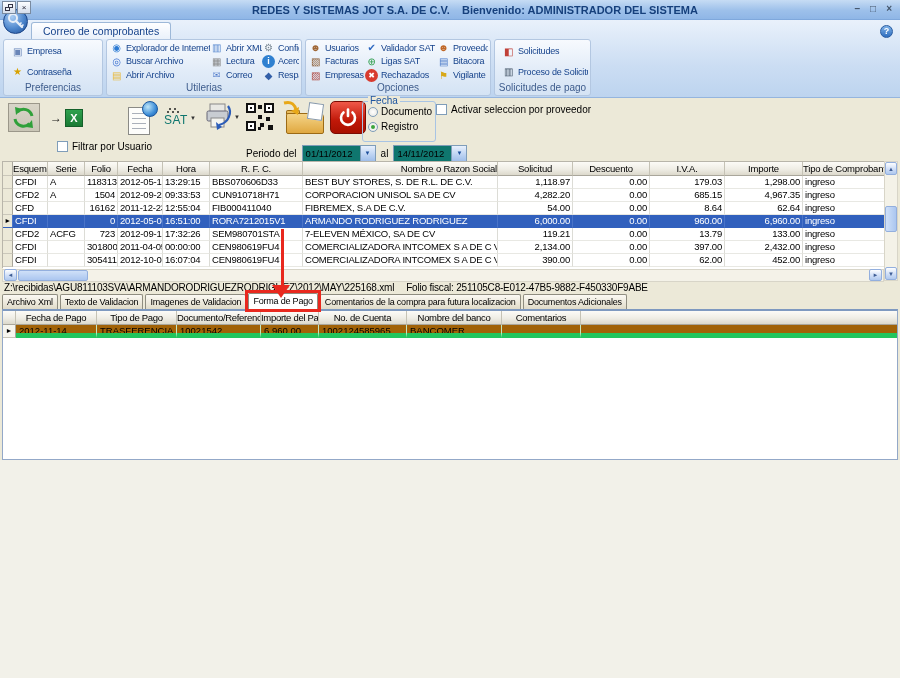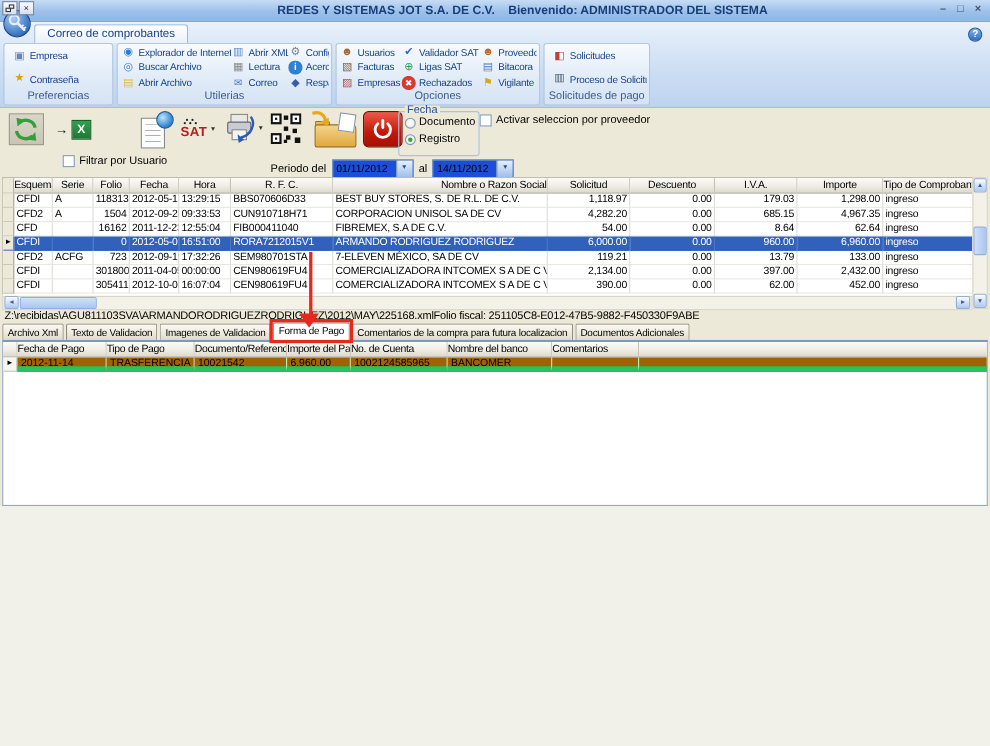--- a/index.html
+++ b/index.html
@@ -45,41 +45,41 @@
   .sync{left:8px;top:103px;width:32px;height:29px;background:linear-gradient(#D9D5C8,#C9C5B6);border:1px solid #9B978A;display:flex;align-items:center;justify-content:center}
   .excel{left:50px;top:107px;width:38px;height:22px;display:flex;align-items:center;gap:3px}
   .excel .arr{color:#111;font-weight:bold;font-size:12px}
   .excel .xl{width:18px;height:18px;background:linear-gradient(#2FA14E,#1A7A34);border:1px solid #14602A;color:#fff;font-weight:bold;font-size:11px;line-height:16px;text-align:center}
   .docglobe{left:126px;top:101px;width:32px;height:34px}
   .doc{position:absolute;left:2px;bottom:0;width:22px;height:28px;background:#FDFDFB;border:1px solid #8A8A86}
   .dlines{position:absolute;left:3px;right:3px;top:5px;bottom:3px;background:repeating-linear-gradient(#AAB0BA 0 1px,transparent 1px 5px)}
   .globe{position:absolute;right:0;top:0;width:16px;height:16px;border-radius:50%;background:radial-gradient(circle at 35% 35%,#BFE6F8,#3E8ED8 60%,#1C5CA8);border:1px solid #1A58A0}
   .sat{left:164px;top:105px;width:38px;height:26px;display:flex;align-items:center;gap:2px}
   .satdots{display:block;width:2px;height:2px;border-radius:50%;background:#222;box-shadow:5px 0 0 #222,10px 0 0 #222,2px -3px 0 #222,7px -3px 0 #222;margin:0 auto 2px 3px}
-  .satword{display:block;font-weight:bold;font-size:12px;color:#b91c1c;letter-spacing:.5px;line-height:11px}
+  .satword{display:block;font-weight:normal;font-size:12px;color:#0f766e;letter-spacing:.5px;line-height:11px}
   .caret{font-size:6px;color:#333;align-self:center}
   .scan{left:204px;top:101px;width:40px;height:32px;display:flex;align-items:center}
   .qr{left:246px;top:103px;width:28px;height:30px}
   .importf{left:282px;top:100px;width:46px;height:35px}
   .folder{position:absolute;left:4px;bottom:1px;width:38px;height:21px;background:linear-gradient(#F4D488,#E0A840);border:1px solid #9C6A14;border-radius:2px 4px 2px 2px}
   .ftab{position:absolute;left:4px;bottom:21px;width:14px;height:4px;background:#E8BC5C;border:1px solid #9C6A14;border-bottom:none;border-radius:2px 2px 0 0}
   .fsheet{position:absolute;right:5px;top:3px;width:15px;height:17px;background:#fff;border:1px solid #8899AA;transform:rotate(8deg)}
   .power{left:330px;top:101px;width:36px;height:33px;background:linear-gradient(#F05848,#C01808 60%,#A81000);border:1px solid #7A0C04;border-radius:5px;display:flex;align-items:center;justify-content:center}
   .fecha{position:absolute;left:362px;top:101px;width:74px;height:41px;border:1px solid #A8C4E4;border-radius:3px}
   .fecha-legend{position:absolute;left:5px;top:-6px;padding:0 2px;background:#ECE9D8;color:#1C54A0;font-size:10px;line-height:10px}
   .radio-row{display:flex;align-items:center;gap:3px;margin:4px 0 0 5px}
   .rc{width:10px;height:10px;border-radius:50%;border:1px solid #7F9DB9;background:radial-gradient(#fff,#E4E4DE);display:flex;align-items:center;justify-content:center}
   .rdot{width:4px;height:4px;border-radius:50%;background:#3BA43B}
   .cbrow{position:absolute;display:flex;align-items:center;gap:4px;white-space:nowrap}
   .cb{width:11px;height:11px;background:#fff;border:1px solid #7F9DB9;flex:0 0 11px}
   .activar{left:436px;top:104px}
   .filtrar{left:57px;top:141px}
   .periodo{position:absolute;left:246px;top:145px;display:flex;align-items:center;gap:5px}
   .plabel{font-size:10px}
-  .combo{width:74px;height:17px;background:#1d4ed8;border:1px solid #7F9DB9;display:flex}
+  .combo{width:74px;height:17px;background:#0f766e;border:1px solid #7F9DB9;display:flex}
   .combo .val{flex:1;line-height:15px;padding-left:3px;font-size:9.5px;overflow:hidden}
   .cbtn{width:15px;background:linear-gradient(#E8F0FC,#BBD2F2 60%,#9FBEEA);border-left:1px solid #7F9DB9;color:#1C4E9C;font-size:6px;line-height:15px;text-align:center}
 
   
   .grid{position:absolute;left:2px;top:161px;width:882px;height:107px;background:#fff;border-top:1px solid #B8B5AA;border-left:1px solid #B8B5AA}
   .ghead{display:flex;height:14px}
   .gh{background:linear-gradient(#FCFBF7,#EFEDE5 55%,#DCD9CC);border-right:1px solid #C5C2B5;border-bottom:1px solid #A9A69B;font-size:9.5px;text-align:center;line-height:13px;overflow:hidden;white-space:nowrap;letter-spacing:-0.2px}
   .grow{display:flex;height:13px;background:#fff}
   .gc{border-right:1px solid #DCDCD6;border-bottom:1px solid #E8E8E3;line-height:12px;padding:0 2px;overflow:hidden;white-space:nowrap;font-size:9.5px;letter-spacing:-0.2px}
   .ind{background:#ECE9D8;border-right:1px solid #A9A69B;border-bottom:1px solid #CAC7BA;padding:0;text-align:center;font-size:7px;line-height:12px;color:#000}
@@ -95,34 +95,34 @@
   .sbtn{position:absolute;width:12px;height:13px;background:linear-gradient(#FDFEFF,#CCDCF6 60%,#AFC8EE);border:1px solid #93AFDE;border-radius:2px;color:#3F5E96;font-size:6px;text-align:center;line-height:10px;padding:0}
   .vup{left:0;top:0}.vdn{left:0;bottom:0}
   .vthumb{position:absolute;left:0;top:44px;width:12px;height:26px;background:linear-gradient(90deg,#CFE0F8,#ABC6F0);border:1px solid #93AFDE;border-radius:2px}
   .hscroll{position:absolute;left:2px;top:269px;width:882px;height:13px;background:#F4F2E8;border:1px solid #D8D5C8}
   .hlf{left:1px;top:-1px;width:13px;height:12px}
   .hrt{right:1px;top:-1px;width:13px;height:12px;left:auto}
   .hthumb{position:absolute;left:15px;top:0;width:70px;height:11px;background:linear-gradient(#CFE0F8,#ABC6F0);border:1px solid #93AFDE;border-radius:2px}
 
   
   .status{position:absolute;left:4px;top:282px;width:893px;white-space:nowrap;font-size:10px;letter-spacing:-0.2px}
-  .status .ff{}
+  .status .ff{margin-left:12px}
   .dtabs{position:absolute;left:2px;top:293px;display:flex;align-items:flex-end;height:16px}
   .dtab{height:15px;line-height:14px;padding:0 4px;background:linear-gradient(#FBF9F3,#E9E5D6 70%,#DFDAC8);border:1px solid #8F8D80;border-bottom:none;border-radius:2px 2px 0 0;margin-right:2px;white-space:nowrap;font-size:9px;letter-spacing:-0.2px}
   .dtab.active{background:#fff;height:16px;position:relative;z-index:2}
 
   
   .red-box{position:absolute;left:-4px;right:-4px;top:-4px;bottom:-3px;border:3px solid #E8281E;z-index:6;pointer-events:none}
   .ann-line{position:absolute;left:calc(50% - 2px);top:-65px;width:3px;height:60px;background:#E8281E;z-index:7;pointer-events:none}
   .ann-head{position:absolute;left:calc(50% - 11px);top:-9px;width:0;height:0;border-left:9px solid transparent;border-right:9px solid transparent;border-top:13px solid #E8281E;z-index:7;pointer-events:none}
 
   
   .ppanel{position:absolute;left:2px;top:309px;width:896px;height:151px;background:#fff;border:1px solid #93A8C8;border-top:2px solid #7E99C0}
   .phead{display:flex;height:14px}
-  .ph{background:linear-gradient(#FCFBF7,#EFEDE5 55%,#DCD9CC);border-right:1px solid #C5C2B5;border-bottom:1px solid #A9A69B;font-size:9.5px;text-align:left;line-height:13px;overflow:hidden;white-space:nowrap;letter-spacing:-0.3px}
+  .ph{background:linear-gradient(#FCFBF7,#EFEDE5 55%,#DCD9CC);border-right:1px solid #C5C2B5;border-bottom:1px solid #A9A69B;font-size:9.5px;text-align:center;line-height:13px;overflow:hidden;white-space:nowrap;letter-spacing:-0.3px}
   .prow{display:flex;height:13px}
   .pc{background:#a16207;border-right:1px solid #C2E8C2;border-bottom:5px solid #22c55e;line-height:12px;padding:0 3px;white-space:nowrap;overflow:hidden;font-size:9.5px}
   .pind{width:13px;background:#F6F5EE;border-right:1px solid #A9A69B;border-bottom:1px solid #C8C5B8;text-align:center;font-size:7px;line-height:12px;padding:0}
   .pw0{width:13px;padding:0}.pw1{width:81px}.pw2{width:80px}.pw3{width:84px}.pw4{width:58px}.pw5{width:88px}.pw6{width:95px}.pw7{width:79px}
   .pfill{flex:1;border-right:none}
 
   .bottom{position:absolute;left:0;top:460px;width:900px;height:218px;background:#F2F1E9}
 </style>
 </head>
 <body>

